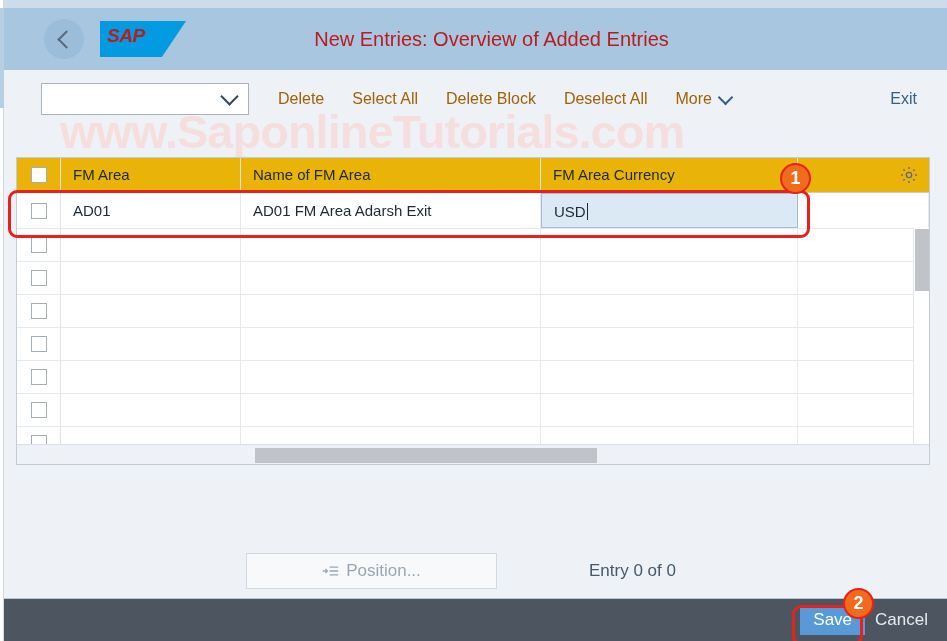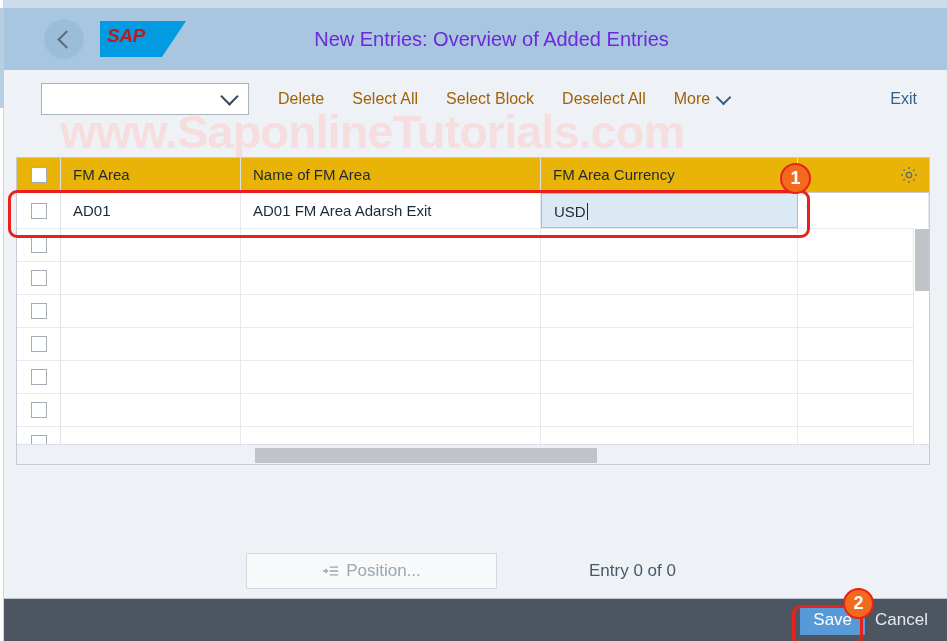--- a/index.html
+++ b/index.html
@@ -84,21 +84,21 @@
     color: #b91c1c;
     font-weight: bold;
     font-size: 19px;
     letter-spacing: -0.5px;
     font-style: italic;
     font-family: "Liberation Sans", sans-serif;
   }
   .header-title {
     flex: 1;
     text-align: center;
-    color: #6d28d9;
+    color: #b91c1c;
     font-size: 20px;
     margin-right: 150px;
   }
 
   
   .toolbar {
     position: absolute;
     left: 4px; top: 70px;
     width: 943px; height: 58px;
     background: #eef2f6;
@@ -390,21 +390,21 @@
   </div>
   <div class="header-title">New Entries: Overview of Added Entries</div>
 </div>
 
 <div class="toolbar">
   <div class="combo">
     <span class="combo-chev"></span>
   </div>
   <div class="tb-btn first">Delete</div>
   <div class="tb-btn">Select All</div>
-  <div class="tb-btn">Select Block</div>
+  <div class="tb-btn">Delete Block</div>
   <div class="tb-btn">
     <span>Deselect All</span>
   </div>
   <div class="tb-btn">
     <span>More</span>
     <span class="tb-chev"></span>
   </div>
   <div class="tb-exit">Exit</div>
 </div>
 

